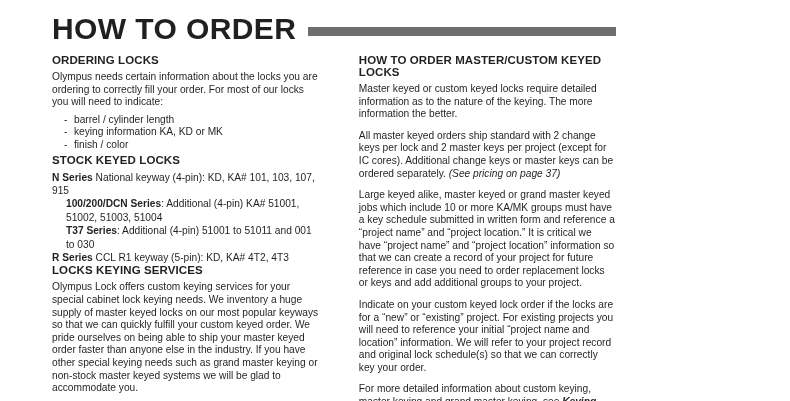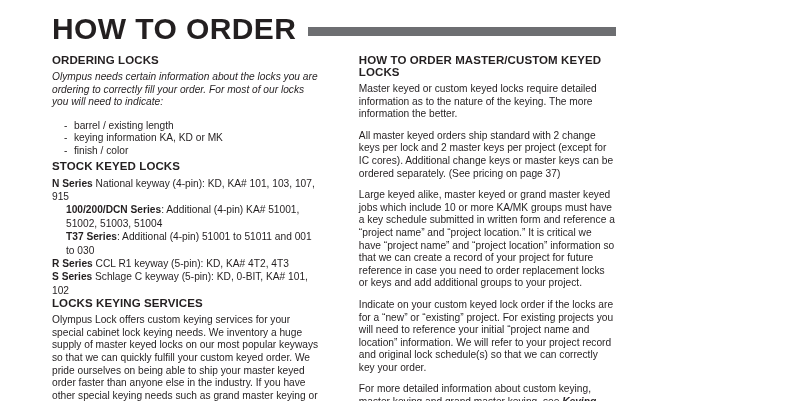--- a/index.html
+++ b/index.html
@@ -63,22 +63,21 @@
   }
   h2.section.spaced {
   }
   p {
     font-size: 10.2px;
     line-height: 12.6px;
     margin: 0 0 9px 0;
     color: #231f20;
   }
   p.tight {
-    margin-bottom: 11px;
-    font-style: italic;
+    margin-bottom: 5px;
   }
   .bullets {
     list-style: none;
     margin: 0 0 2px 0;
     padding: 0 0 0 22px;
   }
   .bullets li {
     font-size: 10.2px;
     line-height: 12.6px;
     position: relative;
@@ -99,20 +98,21 @@
     line-height: 13.4px;
     color: #231f20;
   }
   .keylist li.indent {
     padding-left: 14px;
   }
   .kw {
     font-weight: bold;
   }
   .ital {
+    font-style: italic;
   }
   .bolditalic {
     font-weight: bold;
     font-style: italic;
   }
 </style>
 </head>
 <body>
 
 <div class="page">
@@ -122,41 +122,38 @@
     <div class="title-rule"></div>
   </div>
 
   <div class="columns">
 
     <div class="col left">
 
       <h2 class="section">ORDERING LOCKS</h2>
       <p class="tight">Olympus needs certain information about the locks you are ordering to correctly fill your order. For most of our locks you will need to indicate:</p>
       <ul class="bullets">
-        <li>barrel / existing length</li>
+        <li>barrel / cylinder length</li>
         <li>keying information KA, KD or MK</li>
         <li>finish / color</li>
       </ul>
 
       <h2 class="section spaced">STOCK KEYED LOCKS</h2>
       <ul class="keylist">
         <li>
           <span class="kw">N Series</span><span> National keyway (4-pin): KD, KA# 101, 103, 107, 915</span>
         </li>
         <li class="indent">
           <span class="kw">100/200/DCN Series</span><span>: Additional (4-pin) KA# 51001, 51002, 51003, 51004</span>
         </li>
         <li class="indent">
           <span class="kw">T37 Series</span><span>: Additional (4-pin) 51001 to 51011 and 001 to 030</span>
         </li>
         <li>
           <span class="kw">R Series</span><span> CCL R1 keyway (5-pin): KD, KA# 4T2, 4T3</span>
-        </li>
-        <li>
-          <span class="kw">S Series</span><span> Schlage C keyway (5-pin): KD, 0-BIT, KA# 101, 102</span>
         </li>
       </ul>
 
       <h2 class="section spaced">LOCKS KEYING SERVICES</h2>
       <p>Olympus Lock offers custom keying services for your special cabinet lock keying needs. We inventory a huge supply of master keyed locks on our most popular keyways so that we can quickly fulfill your custom keyed order. We pride ourselves on being able to ship your master keyed order faster than anyone else in the industry. If you have other special keying needs such as grand master keying or non-stock master keyed systems we will be glad to accommodate you.</p>
 
     </div>
 
     <div class="col right">
 

